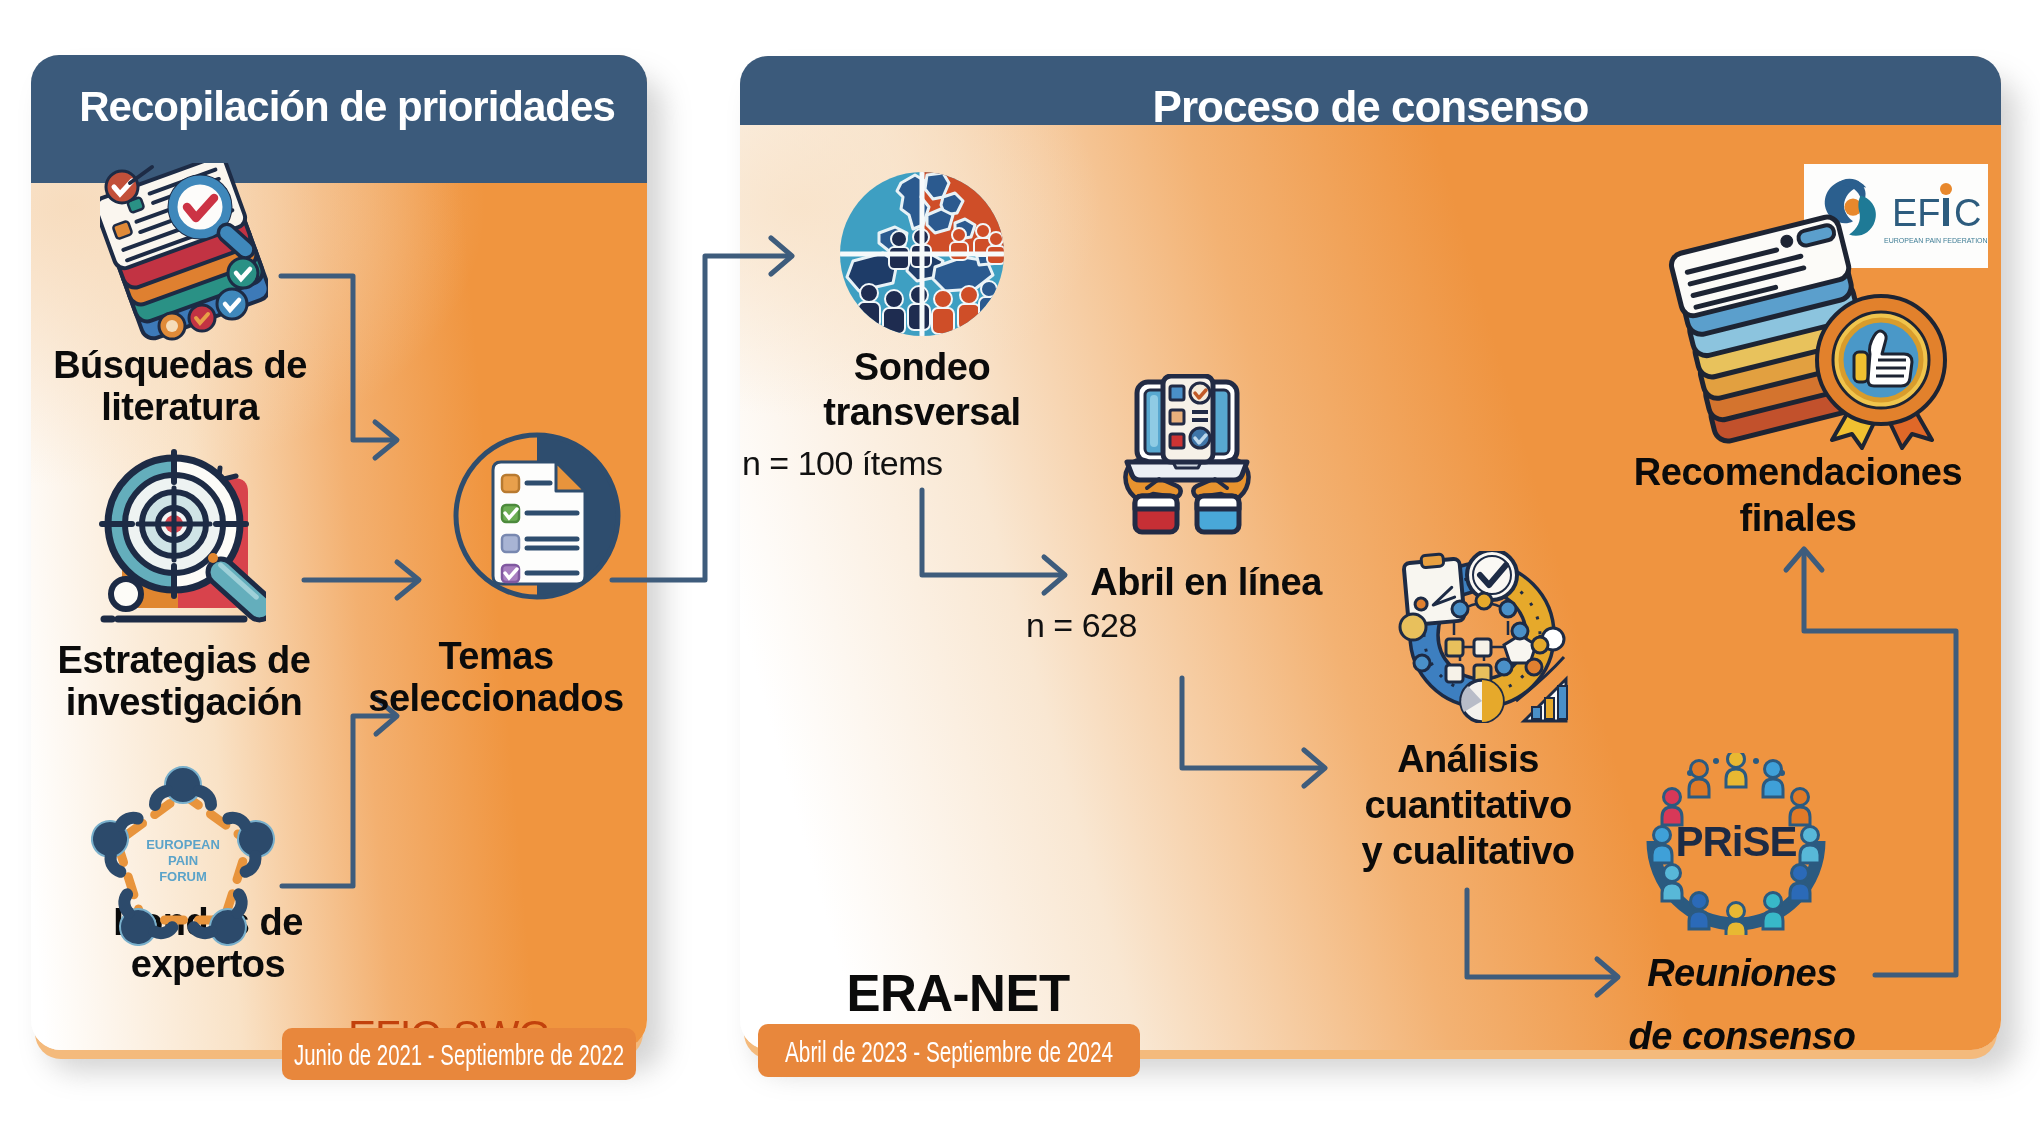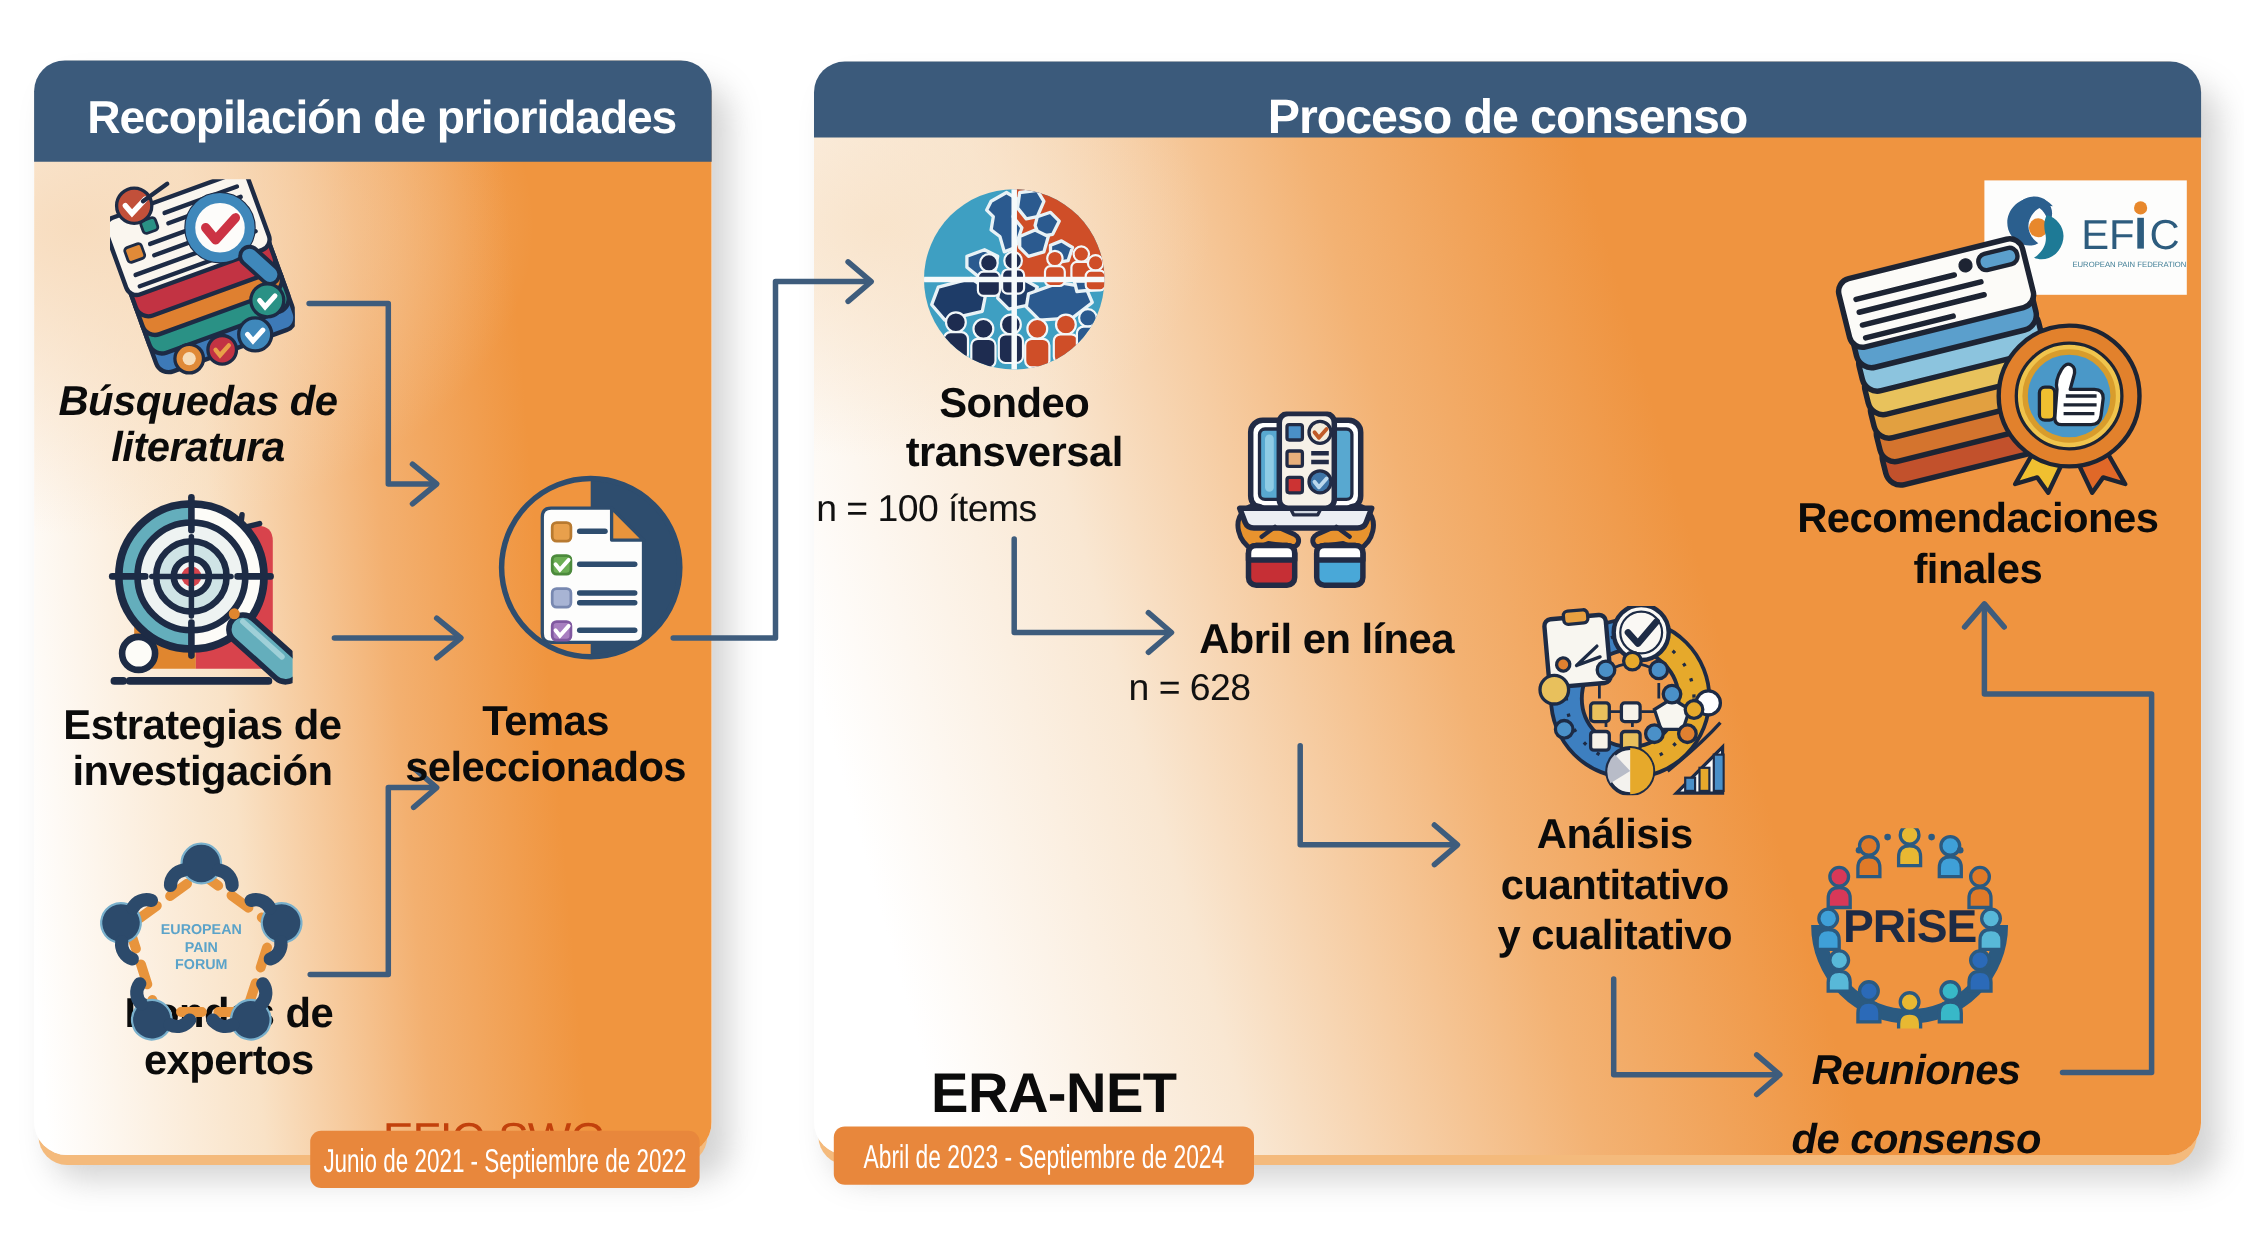--- a/index.html
+++ b/index.html
@@ -16,21 +16,21 @@
     font-size:34px;letter-spacing:-0.5px;}
   .badge{position:absolute;background:#e8873c;border-radius:10px;color:#fff;
     text-align:center;font-size:29px;letter-spacing:-0.6px;}
 </style>
 </head>
 <body>
 <div id="canvas">
 
   <div class="panel" style="left:31px;top:55px;width:616px;height:995px;
      background:radial-gradient(560px 380px at 40px 150px, rgba(247,219,188,.95), rgba(247,219,188,0) 74%),linear-gradient(85deg,#ffffff 2%,#f9e2c6 30%,#f3b070 52%,#f0953f 72%);"></div>
-  <div class="phead" style="left:31px;top:55px;width:616px;height:92px;line-height:104px;font-size:42px;padding-left:16px;box-sizing:border-box;">Recopilación de prioridades</div>
+  <div class="phead" style="left:31px;top:55px;width:616px;height:128px;line-height:104px;font-size:42px;padding-left:16px;box-sizing:border-box;">Recopilación de prioridades</div>
 
   <div class="panel" style="left:740px;top:56px;width:1261px;height:994px;
      background:radial-gradient(430px 300px at 60px 150px, rgba(248,226,200,.85), rgba(248,226,200,0) 70%),linear-gradient(74deg,#ffffff 8%,#f9e7d2 26%,#f3b273 46%,#ef9440 62%);"></div>
   <div class="phead" style="left:740px;top:56px;width:1261px;height:69px;line-height:102px;">Proceso de consenso</div>
 
   <svg class="abs" style="left:0;top:0;" width="2040" height="1131" viewBox="0 0 2040 1131" fill="none">
     <g stroke="#3e5c7c" stroke-width="5" stroke-linecap="round" stroke-linejoin="round" fill="none">
       <polyline points="281,276 353,276 353,440 394,440"></polyline>
       <polyline points="375,422 397,440 375,458"></polyline>
       <polyline points="304,580 414,580"></polyline>
@@ -43,21 +43,21 @@
       <polyline points="1044,557 1065,575 1044,593"></polyline>
       <polyline points="1182,678 1182,768 1320,768"></polyline>
       <polyline points="1304,750 1325,768 1304,786"></polyline>
       <polyline points="1467,890 1467,977 1613,977"></polyline>
       <polyline points="1597,959 1618,977 1597,995"></polyline>
       <polyline points="1875,975 1956,975 1956,631 1804,631 1804,554"></polyline>
       <polyline points="1786,570 1804,549 1822,570"></polyline>
     </g>
   </svg>
 
-  <div class="lbl" style="left:0px;top:344px;width:360px;font-style:italic;">Búsquedas de<br>literatura</div>
+  <div class="lbl" style="left:0px;top:344px;width:360px;">Búsquedas de<br>literatura</div>
   <div class="lbl" style="left:4px;top:639px;width:360px;">Estrategias de<br>investigación</div>
   <div class="lbl" style="left:0px;top:901px;width:360px;padding-left:28px;">Rondas de<br>expertos</div>
   <div class="lbl" style="left:316px;top:606px;width:360px;margin-top:29px;">Temas<br>seleccionados</div>
   <div class="abs" style="left:249px;top:1012px;width:400px;text-align:center;color:#c2410c;font-weight:normal;font-size:42px;letter-spacing:-1px;">EFIC-SWG</div>
   <div class="badge" style="left:282px;top:1028px;width:354px;height:52px;"></div>
   <svg class="abs" style="left:282px;top:1028px;" width="354" height="52">
       <text x="177" y="37" text-anchor="middle" font-family="'Liberation Sans',sans-serif" font-size="30" fill="#ffffff" textLength="330" lengthAdjust="spacingAndGlyphs">Junio de 2021 - Septiembre de 2022</text>
     </svg>
 
   <div class="lbl" style="left:742px;top:345px;width:360px;line-height:45px;">Sondeo<br>transversal</div>

